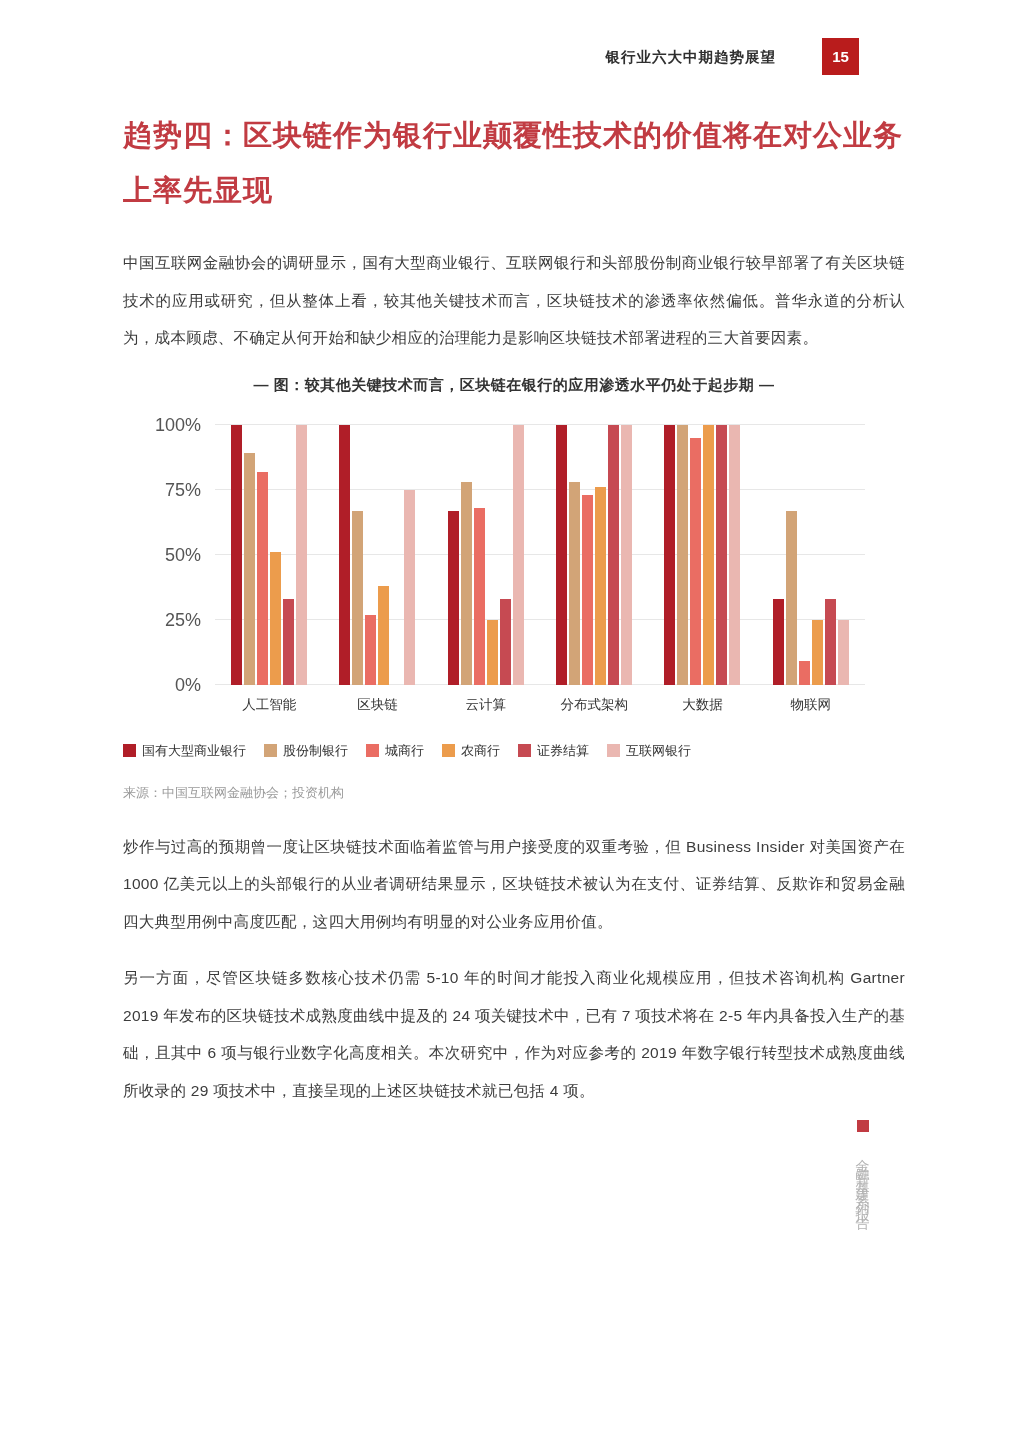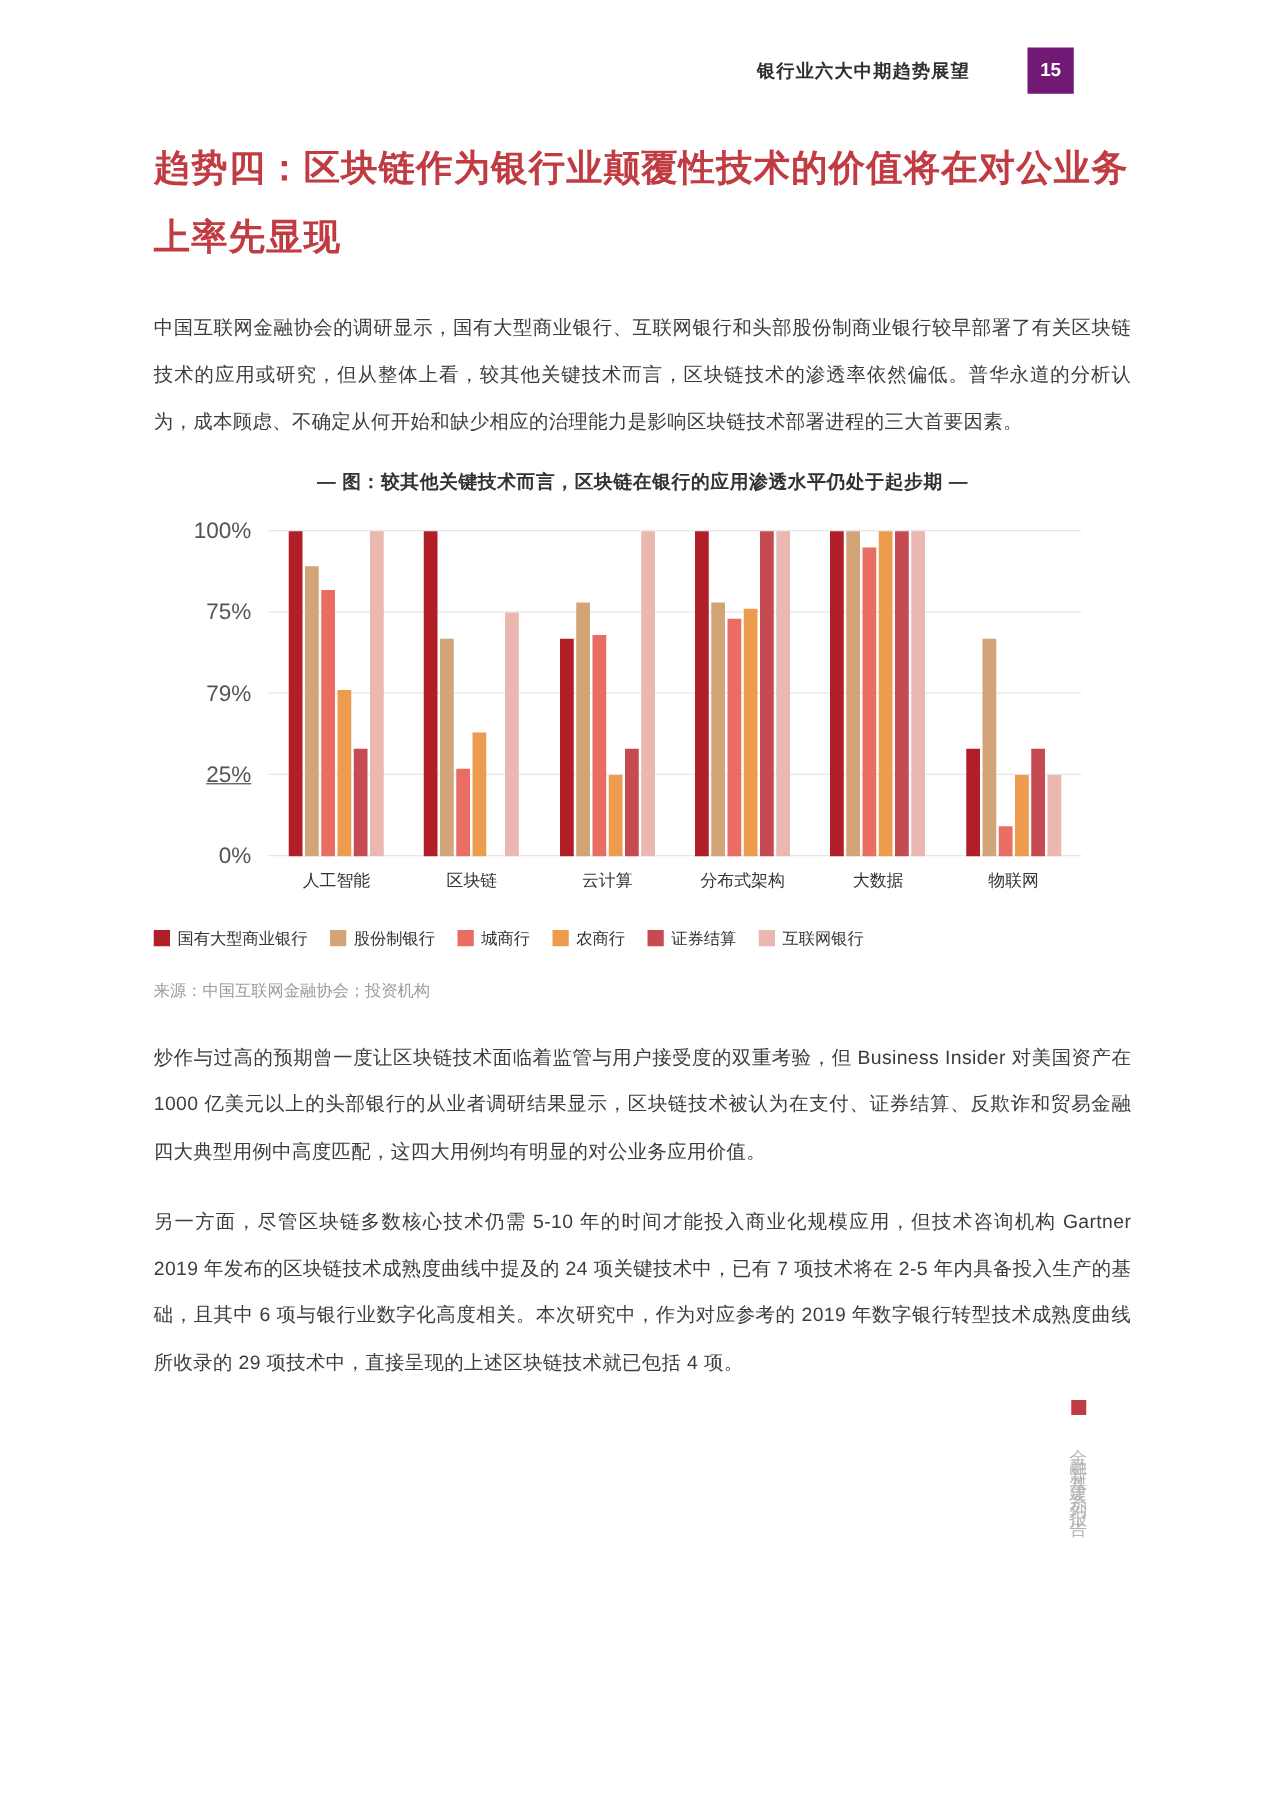--- a/index.html
+++ b/index.html
@@ -70,36 +70,36 @@
     writing-mode:vertical-rl; font-size:14px; color:#b3b3b3; letter-spacing:7px;
   }
 </style>
 </head>
 <body>
 
 <div class="page">
 
   <div class="hdr">
     <span class="hdr-title">银行业六大中期趋势展望</span>
-    <span class="page-badge" id="pageBadge" style="background: #701a75;">15</span>
+    <span class="page-badge" id="pageBadge" style="background: #b91c1c;">15</span>
   </div>
 
   <main>
     <h1 class="section-title" id="sectionTitle" style="color: rgb(193, 59, 66);">趋势四：区块链作为银行业颠覆性技术的价值将在对公业务上率先显现</h1>
 
     <p class="body-para">中国互联网金融协会的调研显示，国有大型商业银行、互联网银行和头部股份制商业银行较早部署了有关区块链技术的应用或研究，但从整体上看，较其他关键技术而言，区块链技术的渗透率依然偏低。普华永道的分析认为，成本顾虑、不确定从何开始和缺少相应的治理能力是影响区块链技术部署进程的三大首要因素。</p>
 
     <figure class="figure">
       <div class="chart-title">— 图：较其他关键技术而言，区块链在银行的应用渗透水平仍处于起步期 —</div>
       <div class="chart-wrap">
         <div class="y-axis" id="yAxis">
             <div class="y-label" style="bottom: 100%;">100%</div>
             <div class="y-label" style="bottom: 75%;">75%</div>
-            <div class="y-label" style="bottom: 50%;">79%</div>
-            <div class="y-label" style="bottom: 25%; text-decoration: underline;">25%</div>
+            <div class="y-label" style="bottom: 50%;">50%</div>
+            <div class="y-label" style="bottom: 25%;">25%</div>
             <div class="y-label" style="bottom: 0%;">0%</div>
           </div>
         <div class="plot-col">
           <div class="plot" id="plot">
               <div class="gridline" style="bottom: 100%;"></div>
               <div class="gridline" style="bottom: 75%;"></div>
               <div class="gridline" style="bottom: 50%;"></div>
               <div class="gridline" style="bottom: 25%;"></div>
               <div class="gridline" style="bottom: 0%;"></div>
               <div class="groups">

